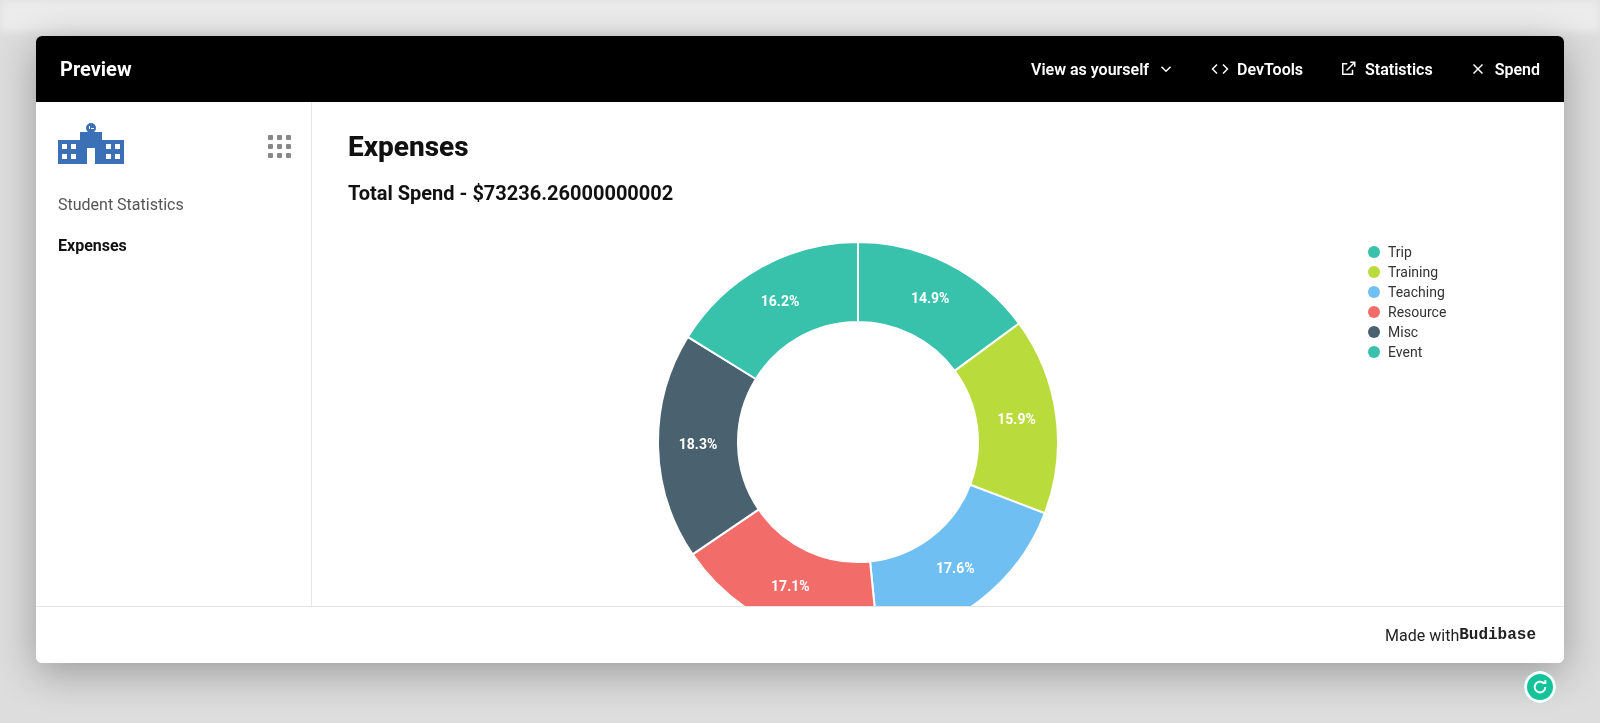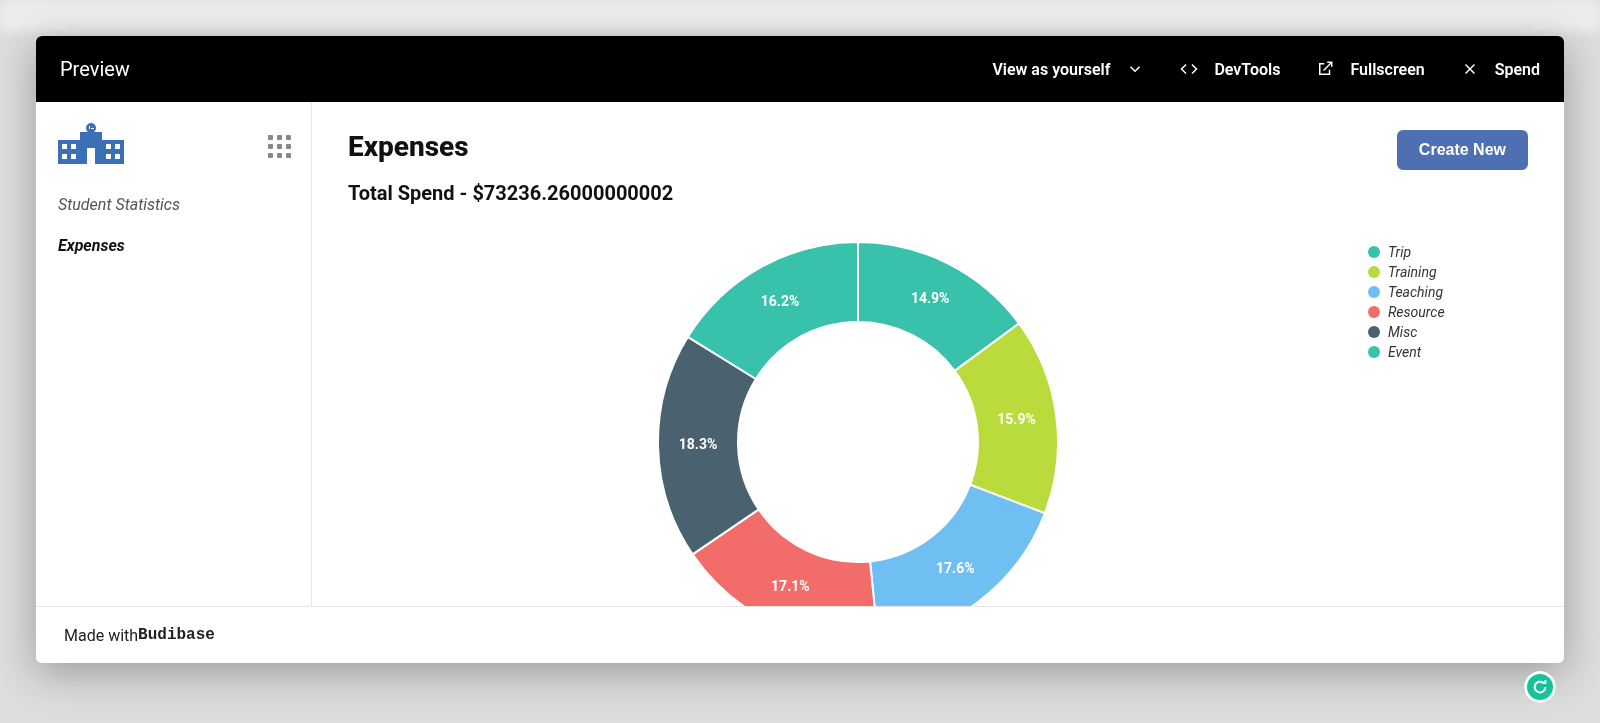--- a/index.html
+++ b/index.html
@@ -44,46 +44,45 @@
     background: #000;
     color: #fff;
     height: 66px;
     display: flex;
     align-items: center;
     padding: 0 24px;
     flex: 0 0 auto;
   }
   .topbar .title {
     font-size: 20px;
-    font-weight: 400;
+    font-weight: 700;
   }
   .topbar .spacer { flex: 1; }
   .topbar .tb-item {
     display: flex;
     align-items: center;
-    gap: 16px;
+    gap: 8px;
     margin-left: 36px;
     font-size: 16px;
     font-weight: 600;
     cursor: pointer;
   }
   .topbar svg { width: 18px; height: 18px; fill: none; stroke: #fff; stroke-width: 2;}
   
   .body {
     flex: 1;
     display: flex;
     min-height: 0;
     border-bottom: 1px solid #e6e6e6;
   }
   
   .sidebar {
     width: 276px;
     border-right: 1px solid #e6e6e6;
     padding: 20px 0 0 0;
-    font-style: italic;
   }
   .sidebar-top {
     display:flex;
     align-items:center;
     justify-content:space-between;
     padding: 0 20px 14px 20px;
   }
   .logo { color:#3b6fb6; }
   .logo svg { width:70px; height:44px; }
   .apps-grid-icon {
@@ -156,40 +155,40 @@
   .pct-label{
     fill:#fff;
     font-size:14px;
     font-weight:700;
     text-anchor:middle;
     dominant-baseline:middle;
   }
   .legend {
     width: 160px;
     padding-top: 20px;
-    font-style: italic;
   }
   .legend-item{
     display:flex; align-items:center;
     gap:8px;
     font-size:14px;
     color:#333;
     line-height:20px;
     cursor:pointer;
   }
   .legend-swatch{
     width:12px; height:12px; border-radius:50%;
     flex:0 0 auto;
   }
   
   .footer {
     flex: 0 0 auto;
     height: 56px;
     display:flex;
     align-items:center;
+    justify-content:flex-end;
     padding: 0 28px;
     font-size:16px;
     color:#222;
     background:#fff;
   }
   .footer b{ font-weight:800;font-family:Liberation Mono, monospace;}
   
   .grammarly{
     position:absolute;
     right:44px;
@@ -227,21 +226,21 @@
           </svg>
         <span>DevTools</span>
       </div>
 
       <div class="tb-item">
         <svg viewBox="0 0 24 24">
             <path d="M18 13v6H5V5h6"></path>
             <polyline points="15 3 21 3 21 9"></polyline>
             <line x1="10" y1="14" x2="21" y2="3"></line>
           </svg>
-        <span>Fullscreen</span>
+        <span>Statistics</span>
       </div>
 
       <div class="tb-item">
         <svg viewBox="0 0 24 24">
             <line x1="18" y1="6" x2="6" y2="18"></line>
             <line x1="6" y1="6" x2="18" y2="18"></line>
           </svg>
         <span>Spend</span>
       </div>
     </div>
@@ -288,21 +287,20 @@
         <div class="nav-item">Student Statistics</div>
         <div class="nav-item active">Expenses</div>
       </div>
 
       <div class="main">
         <div class="main-header">
           <div>
             <h1>Expenses</h1>
             <div class="total-spend">Total Spend - $73236.26000000002</div>
           </div>
-          <button class="create-btn">Create New</button>
         </div>
 
         <div class="chart-wrap">
           <div class="donut-area">
             <svg class="donut-svg" id="donut-svg" viewBox="0 0 420 420">
                 <path d="M 210 10 A 200 200 0 0 1 371.06157714222434 91.42863596778815 L 306.6369462853346 138.8571815806729 A 120 120 0 0 0 210 90 Z" fill="#38c2ac" stroke="#fff" stroke-width="2"></path>
                 <text x="282.19025351069524" y="67.21145950020514" class="pct-label">14.9%</text>
                 <path d="M 371.06157714222434 91.42863596778815 A 200 200 0 0 1 396.8657884913224 281.2823757426502 L 322.1194730947934 252.7694254455901 A 120 120 0 0 0 306.6369462853346 138.8571815806729 Z" fill="#b9dc3c" stroke="#fff" stroke-width="2"></path>
                 <text x="368.54230691557416" y="188.45152168045558" class="pct-label">15.9%</text>
                 <path d="M 396.8657884913224 281.2823757426502 A 200 200 0 0 1 230.07234297024294 408.99020339626003 L 222.04340578214575 329.394122037756 A 120 120 0 0 0 322.1194730947934 252.7694254455901 Z" fill="#6fbff2" stroke="#fff" stroke-width="2"></path>

